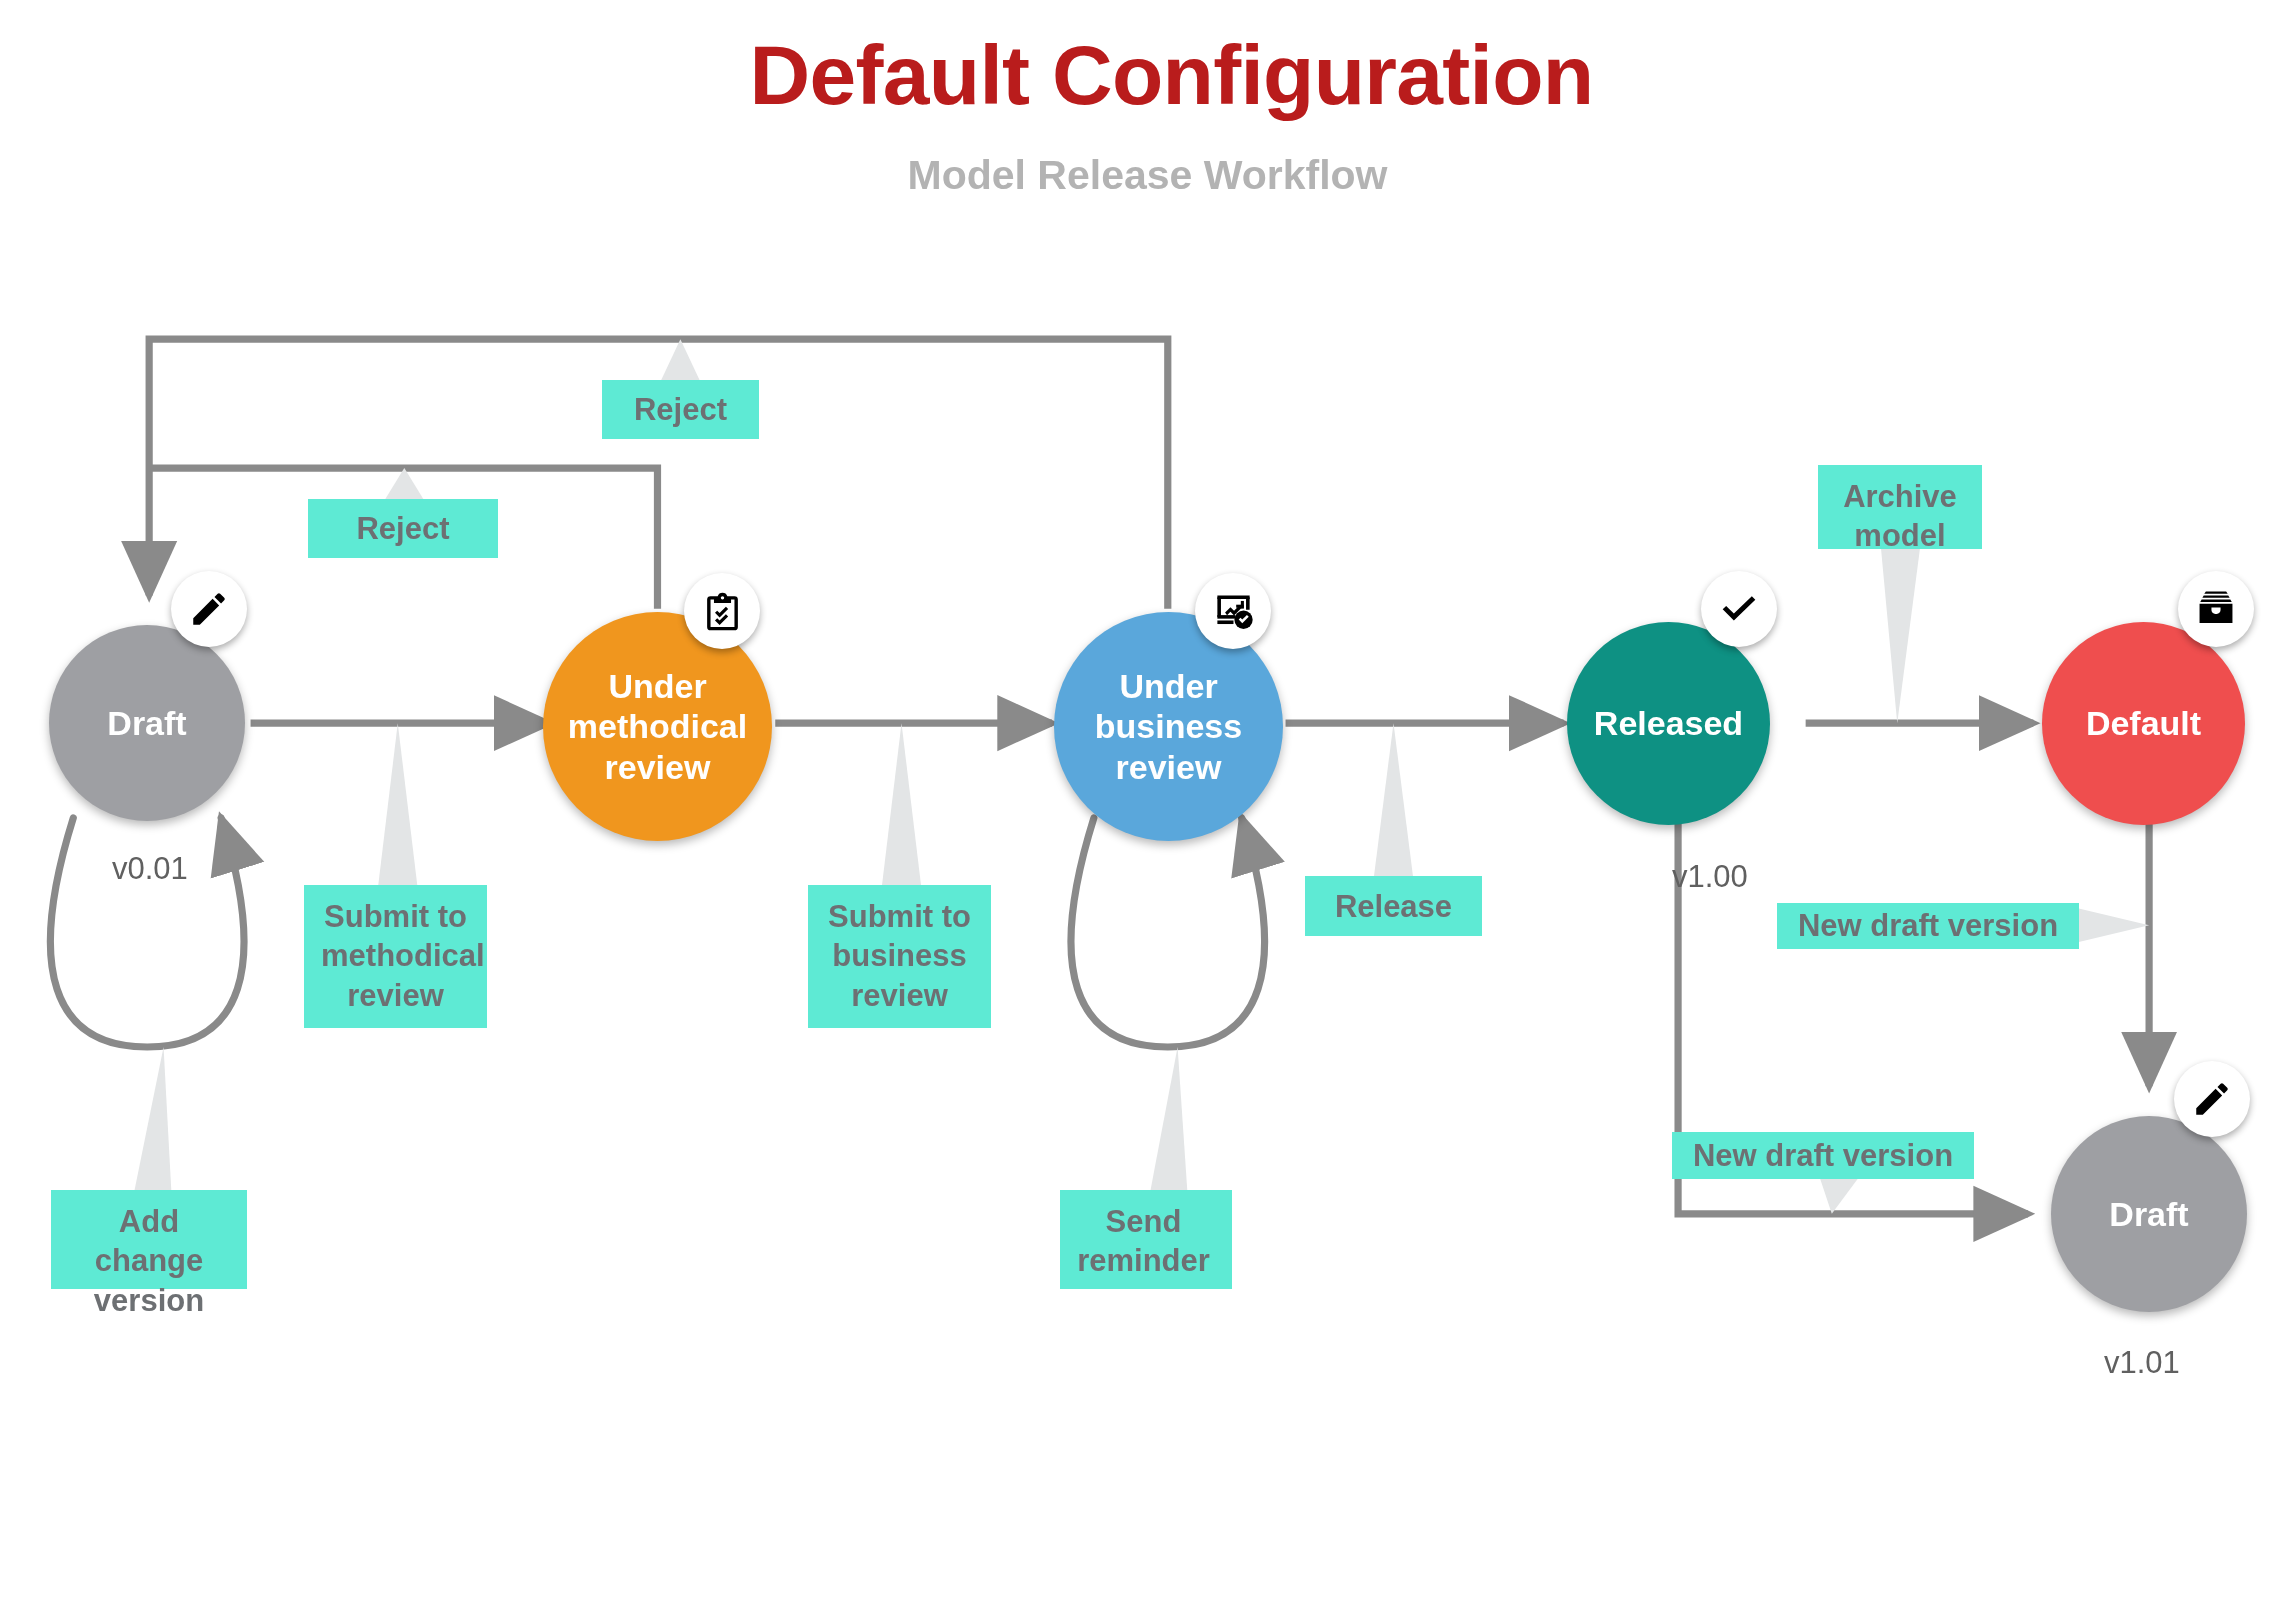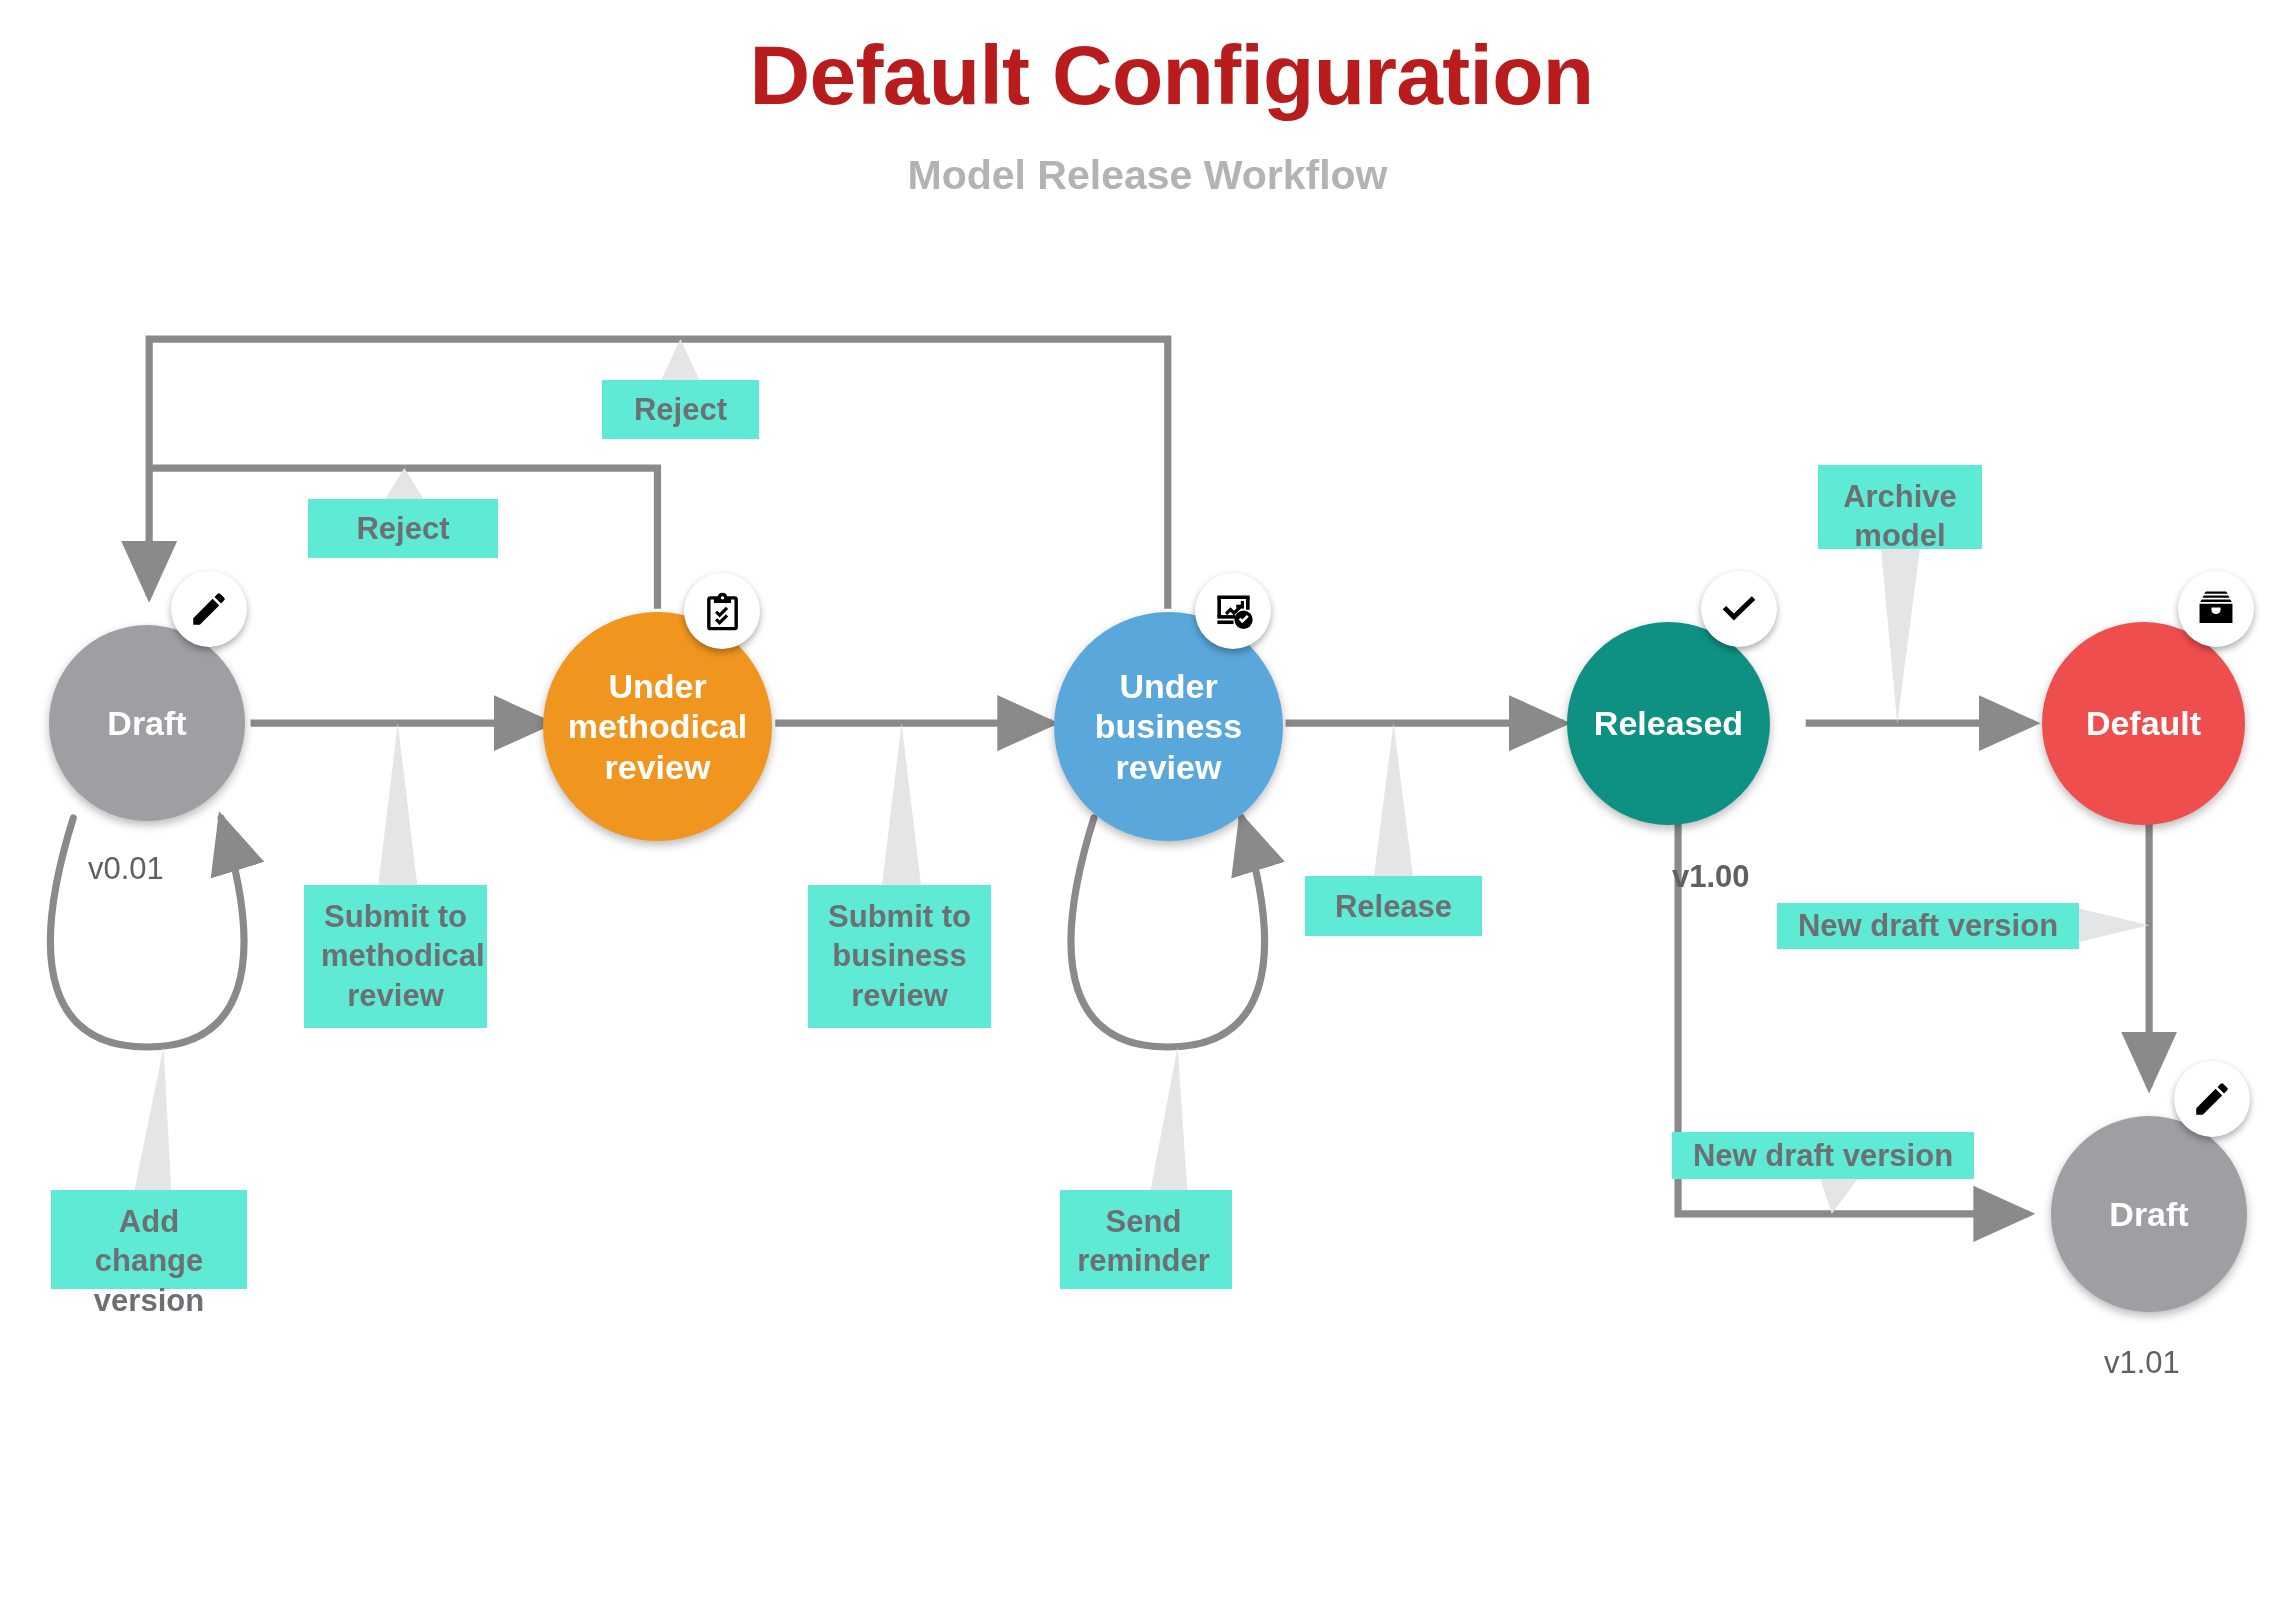--- a/index.html
+++ b/index.html
@@ -173,21 +173,21 @@
   </svg>
 
   <div class="node" style="left:49px; top:625px; width:196px; height:196px; background:#9e9fa3;">
     <span class="node-label">Draft</span>
   </div>
   <div class="badge" style="left:171px; top:571px;">
     <svg width="42" height="42" viewBox="0 0 24 24" aria-hidden="true">
       <path fill="#000" d="M3 17.25V21h3.75L17.81 9.94l-3.75-3.75L3 17.25zM20.71 7.04a1 1 0 0 0 0-1.41l-2.34-2.34a1 1 0 0 0-1.41 0l-1.83 1.83 3.75 3.75 1.83-1.83z"></path>
     </svg>
   </div>
-  <div class="vcaption" style="left:88px; top:851px;">v0.01</div>
+  <div class="vcaption" style="left:112px; top:851px;">v0.01</div>
 
   <div class="node" style="left:543px; top:612px; width:229px; height:229px; background:#f0961e;">
     <span class="node-label">Under
 methodical
 review</span>
   </div>
   <div class="badge" style="left:684px; top:573px;">
     <svg width="41" height="41" viewBox="0 0 24 24" aria-hidden="true">
       <path fill="#000" d="M19 3h-4.18A3 3 0 0 0 12 1a3 3 0 0 0-2.82 2H5a2 2 0 0 0-2 2v16a2 2 0 0 0 2 2h14a2 2 0 0 0 2-2V5a2 2 0 0 0-2-2zm-7 0a1 1 0 1 1 0 2 1 1 0 0 1 0-2zm7 18H5V5h2v2h10V5h2v16z"></path>
       <path fill="#000" d="M10.3 12.9 8.9 11.5l-1.3 1.3 2.7 2.7 5-5-1.3-1.3z"></path>
@@ -215,21 +215,21 @@
   </div>
 
   <div class="node" style="left:1567px; top:622px; width:203px; height:203px; background:#0e9183;">
     <span class="node-label">Released</span>
   </div>
   <div class="badge" style="left:1701px; top:571px;">
     <svg width="44" height="44" viewBox="0 0 24 24" aria-hidden="true">
       <path fill="#000" d="M9.2 18.3 3.1 12.2l1.9-1.9 4.2 4.2L19 5l1.9 1.9z"></path>
     </svg>
   </div>
-  <div class="vcaption" style="left:1672px; top:859px;font-weight:bold;">v1.00</div>
+  <div class="vcaption" style="left:1672px; top:859px;">v1.00</div>
 
   <div class="node" style="left:2042px; top:622px; width:203px; height:203px; background:#ef4e4e;">
     <span class="node-label">Default</span>
   </div>
   <div class="badge" style="left:2178px; top:571px;">
     <svg width="42" height="42" viewBox="0 0 24 24" aria-hidden="true">
       <path fill="#000" d="M6.2 2h11.6l.9 1.3H5.3z"></path>
       <path fill="#000" d="M5 4.3h14l.8 1.3H4.2z"></path>
       <path fill="#000" d="M3.8 6.6h16.4l.8 1.4H3z"></path>
       <path fill="#000" d="M2.6 9h18.8v11H2.6z"></path>

